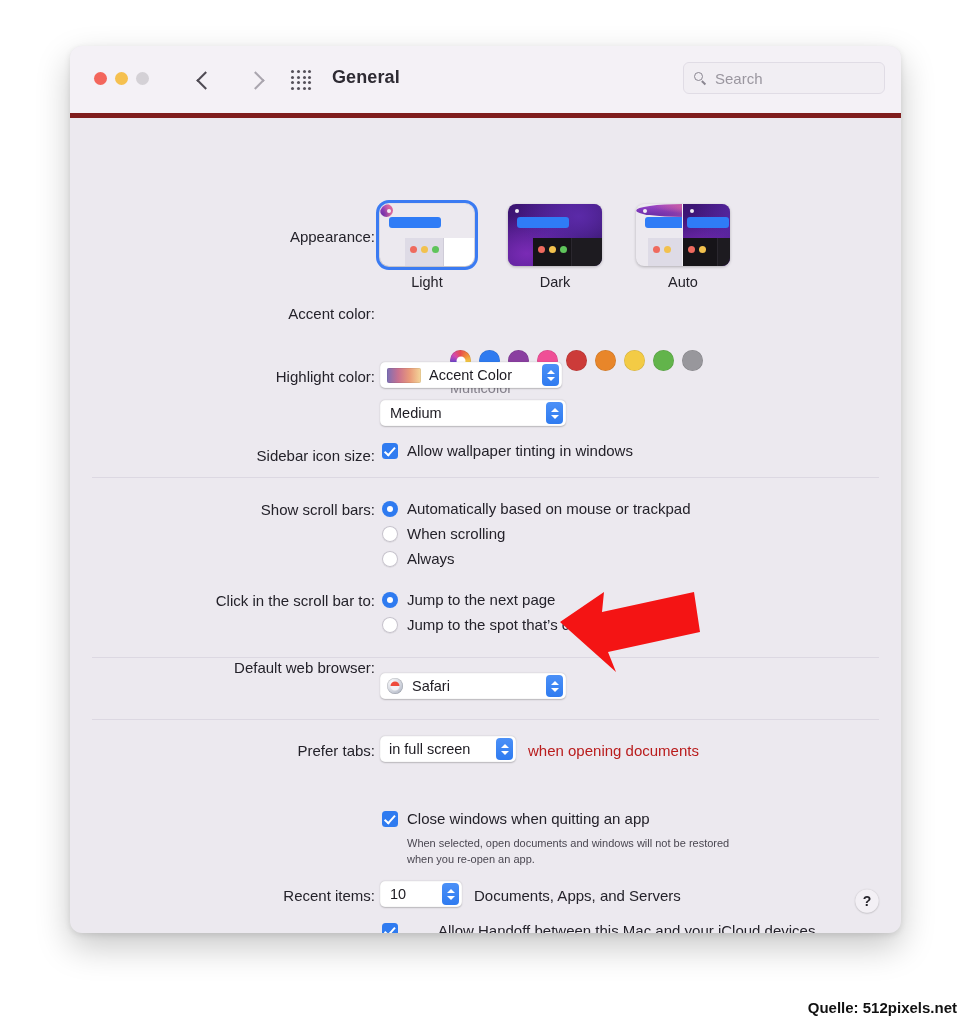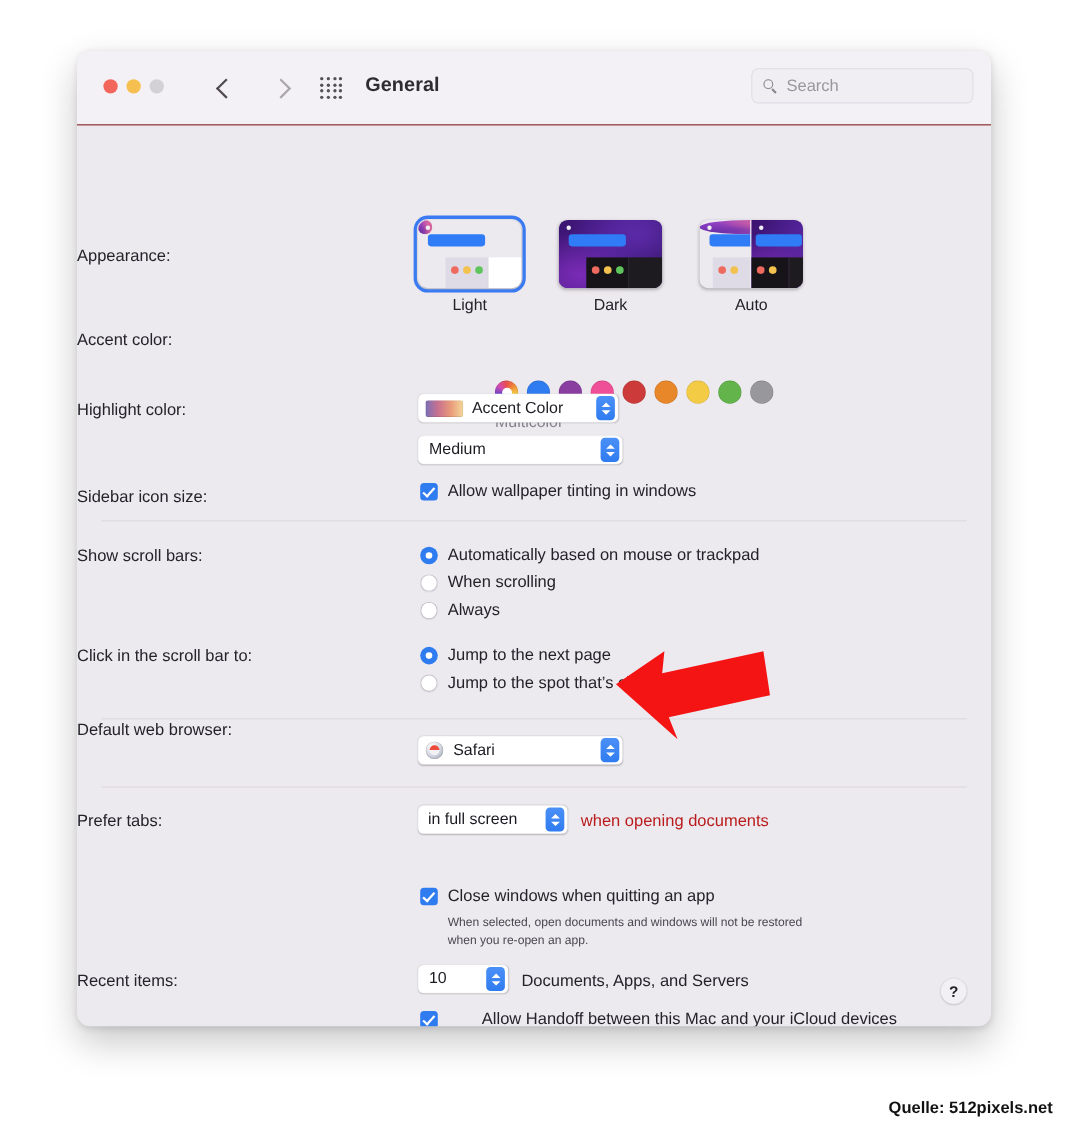--- a/index.html
+++ b/index.html
@@ -15,21 +15,21 @@
   .window{
     position:absolute;left:70px;top:46px;width:831px;height:887px;
     background:#ece9ef;
     border-radius:12px;
     box-shadow:0 14px 34px rgba(0,0,0,.22),0 2px 6px rgba(0,0,0,.10);
     overflow:hidden;
   }
   .titlebar{
     position:relative;height:67px;
     background:#f4f1f6;
-    border-bottom:1px solid #7f1d1d;
+    border-bottom:5px solid #7f1d1d;
   }
   .lights{position:absolute;left:24px;top:26px;display:flex;gap:8px;}
   .light{width:13px;height:13px;border-radius:50%;}
   .l-red{background:#f3665c;}
   .l-yellow{background:#f5c04f;}
   .l-gray{background:#d4d1d6;}
   .navchev{
     position:absolute;top:20px;width:26px;height:28px;
     display:flex;align-items:center;justify-content:center;
   }
@@ -62,21 +62,21 @@
   }
   .searchbox .mag::after{
     content:"";position:absolute;left:8px;top:8px;width:5px;height:1.6px;
     background:#8a8691;transform:rotate(45deg);transform-origin:left center;
   }
   .searchtext{margin-left:8px;font-size:15px;color:#9a969f;}
 
   
   .content{position:relative;height:820px;}
   
-  .labelcol{position:absolute;width:305px;font-size:15px;color:#24222a;white-space:nowrap;}
+  .labelcol{position:absolute;width:305px;text-align:right;font-size:15px;color:#24222a;white-space:nowrap;}
 
   
   .thumbs{position:absolute;left:310px;top:86px;display:flex;gap:34px;}
   .thumbitem{width:94px;text-align:center;}
   .thumb{
     width:94px;height:62px;border-radius:8px;overflow:hidden;position:relative;
     box-shadow:0 1px 3px rgba(0,0,0,.25);
   }
   .thumb.sel{outline:3px solid #3b7bf2;outline-offset:1px;border-radius:9px;}
   .thumb .wall{position:absolute;inset:0;}

